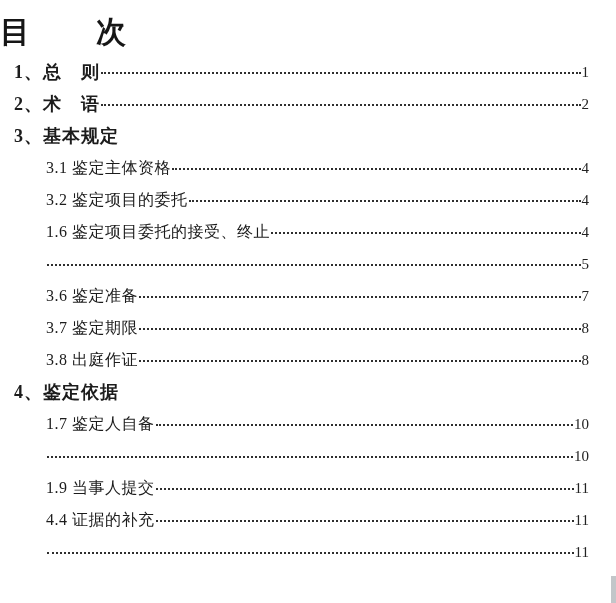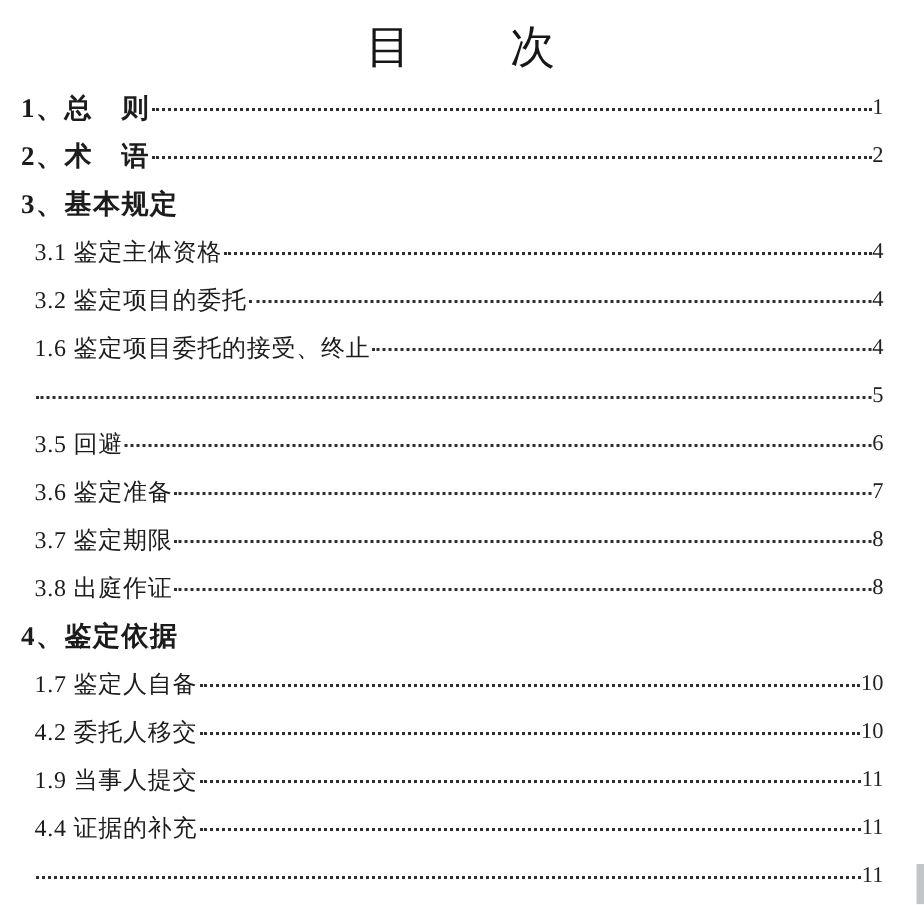--- a/index.html
+++ b/index.html
@@ -14,23 +14,22 @@
     background: #ffffff;
     overflow: hidden;
     font-family: "Liberation Serif", "DejaVu Serif", serif;
     color: #1c1c1c;
   }
   .title {
     margin: 0;
     padding-top: 12px;
     height: 44px;
     line-height: 40px;
-    text-align: center;
     font-size: 30px;
-    font-weight: 400;
+    font-weight: 700;
     letter-spacing: 2px;
     white-space: pre;
     color: #161616;
   }
   #toc {
     padding: 0;
   }
   .toc-row {
     display: flex;
     align-items: center;
@@ -39,21 +38,21 @@
     box-sizing: border-box;
     white-space: pre;
   }
   .toc-row.lvl1 {
     padding-left: 14px;
     font-size: 18px;
     font-weight: 700;
     letter-spacing: 1px;
   }
   .toc-row.lvl2 {
-    padding-left: 23px;
+    padding-left: 46px;
     font-size: 16px;
     font-weight: 400;
     letter-spacing: 0.5px;
   }
   .label {
     flex: 0 0 auto;
     white-space: pre;
     text-align: right;
   }
   .leader {
@@ -87,25 +86,24 @@
 <div id="page">
   <h1 class="title">目　　次</h1>
   <div id="toc">
       <div class="toc-row lvl1"><span class="label">1、总　则</span><span class="leader"></span><span class="pg">1</span></div>
       <div class="toc-row lvl1"><span class="label">2、术　语</span><span class="leader"></span><span class="pg">2</span></div>
       <div class="toc-row lvl1"><span class="label">3、基本规定</span></div>
       <div class="toc-row lvl2"><span class="label">3.1 鉴定主体资格</span><span class="leader"></span><span class="pg">4</span></div>
       <div class="toc-row lvl2"><span class="label">3.2 鉴定项目的委托</span><span class="leader"></span><span class="pg">4</span></div>
       <div class="toc-row lvl2"><span class="label">1.6 鉴定项目委托的接受、终止</span><span class="leader"></span><span class="pg">4</span></div>
       <div class="toc-row lvl2"><span class="leader"></span><span class="pg">5</span></div>
-      <div class="toc-row lvl2"><span class="label">3.5 回避</span><span class="leader"></span><span class="pg">6</span></div>
       <div class="toc-row lvl2"><span class="label">3.6 鉴定准备</span><span class="leader"></span><span class="pg">7</span></div>
       <div class="toc-row lvl2"><span class="label">3.7 鉴定期限</span><span class="leader"></span><span class="pg">8</span></div>
       <div class="toc-row lvl2"><span class="label">3.8 出庭作证</span><span class="leader"></span><span class="pg">8</span></div>
       <div class="toc-row lvl1"><span class="label">4、鉴定依据</span></div>
       <div class="toc-row lvl2"><span class="label">1.7 鉴定人自备</span><span class="leader"></span><span class="pg">10</span></div>
-      <div class="toc-row lvl2"><span class="label">4.2 委托人移交</span><span class="leader"></span><span class="pg">10</span></div>
+      <div class="toc-row lvl2"><span class="leader"></span><span class="pg">10</span></div>
       <div class="toc-row lvl2"><span class="label">1.9 当事人提交</span><span class="leader"></span><span class="pg">11</span></div>
       <div class="toc-row lvl2"><span class="label">4.4 证据的补充</span><span class="leader"></span><span class="pg">11</span></div>
       <div class="toc-row lvl2"><span class="leader"></span><span class="pg">11</span></div>
     </div>
   <div class="scan-artifact"></div>
 </div>
 
 </body></html>

